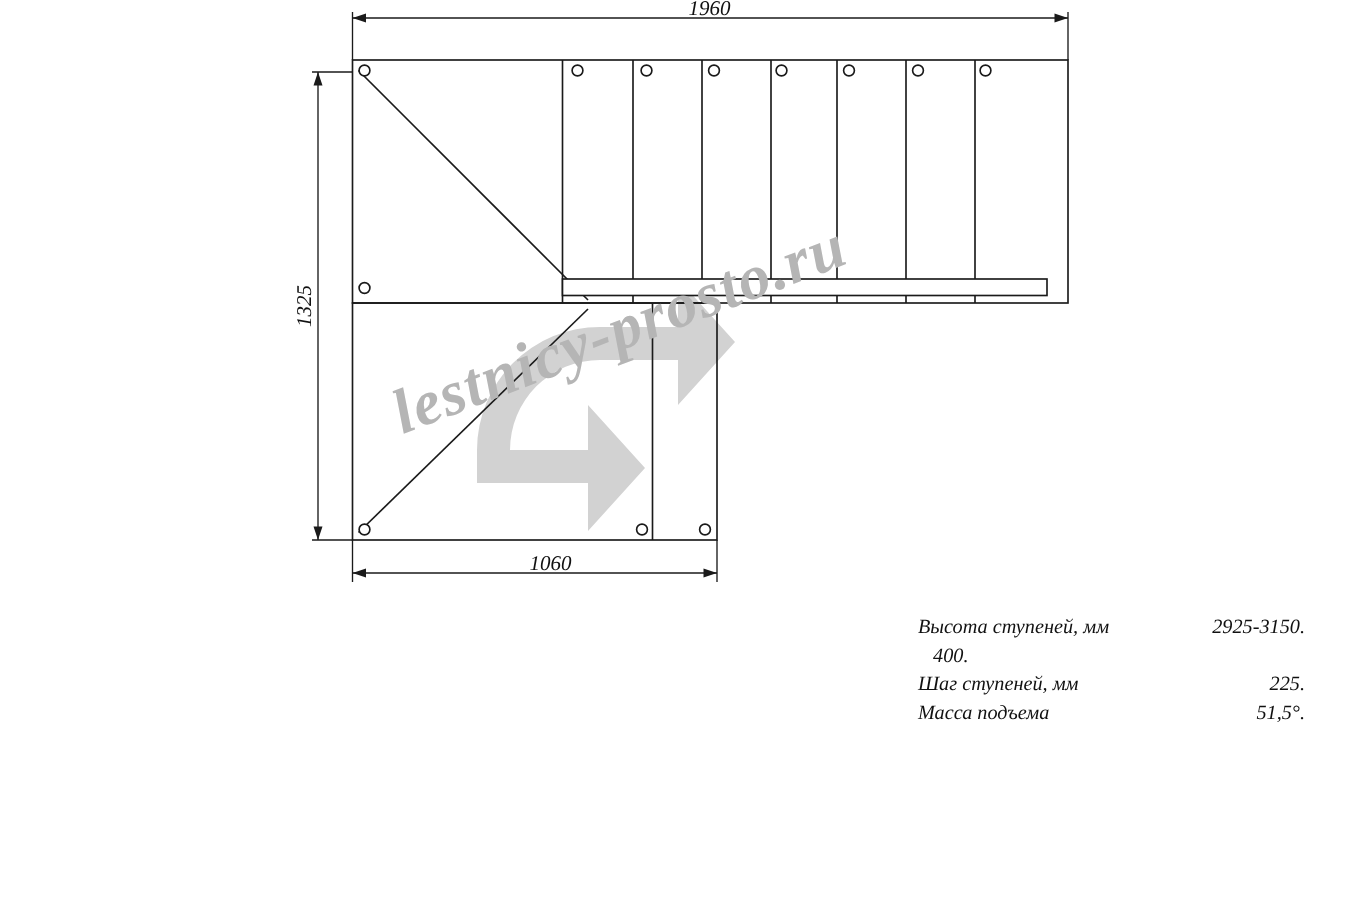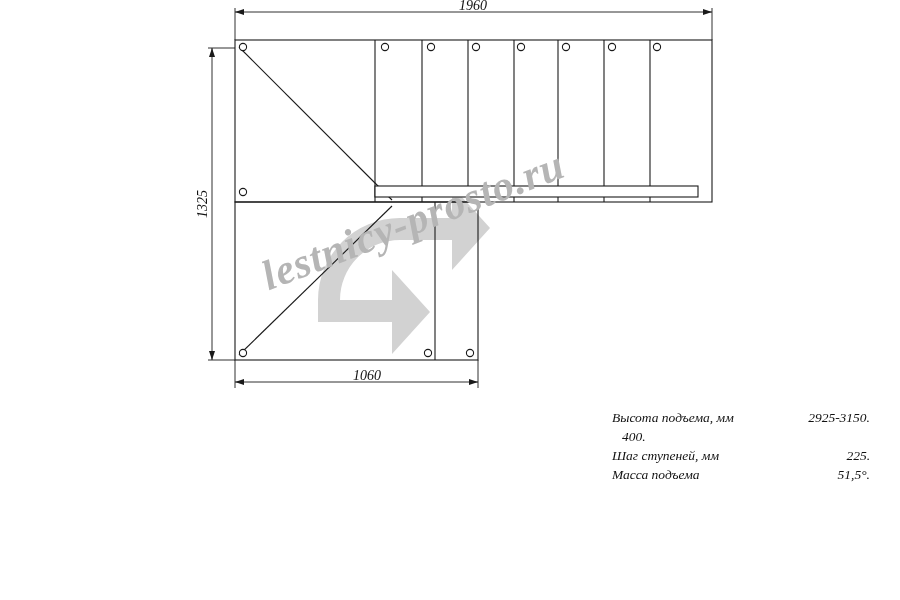--- a/index.html
+++ b/index.html
@@ -156,21 +156,21 @@
     <text class="dimtext" x="207" y="204" text-anchor="middle" transform="rotate(-90 207 204)">1325</text>
     <text class="dimtext" x="367" y="380" text-anchor="middle">1060</text>
   </svg>
 
   <div id="watermark">
     <div id="wm-text">lestnicy-prosto.ru</div>
   </div>
 
   <div id="spec">
     <div class="row">
-      <span class="label">Высота подъема, мм</span>
+      <span class="label">Высота ступеней, мм</span>
       <span class="value">2925-3150.</span>
     </div>
     <div class="row">
       <span class="value">400.</span>
     </div>
     <div class="row">
       <span class="label">Шаг ступеней, мм</span>
       <span class="value">225.</span>
     </div>
     <div class="row">

